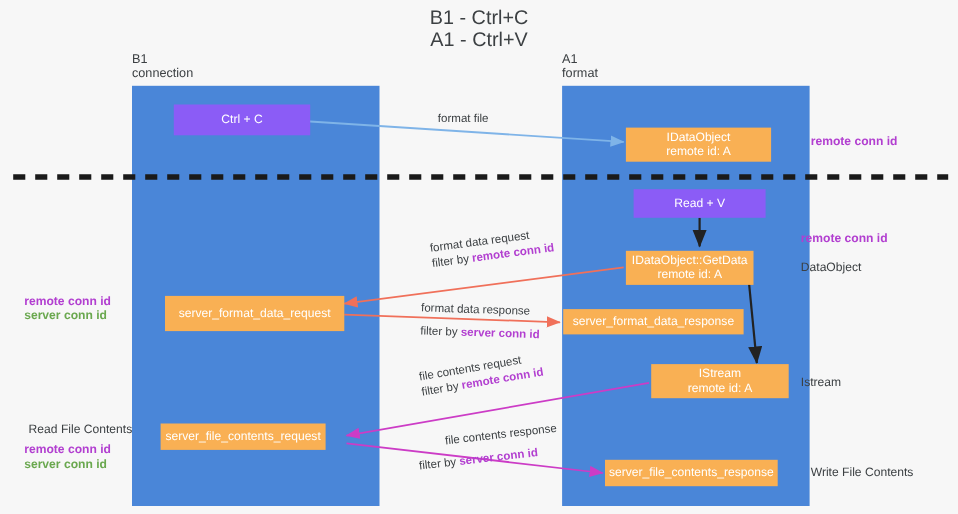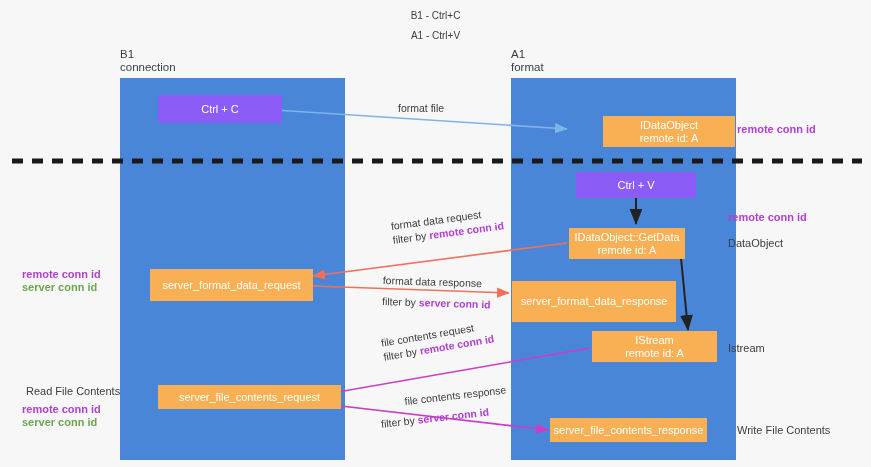--- a/index.html
+++ b/index.html
@@ -18,21 +18,21 @@
   #stage {
     position: absolute;
     inset: 0;
   }
   .abs { position: absolute; }
 
   
   #title {
     left: 0; right: 0; top: 6px;
     text-align: center;
-    font-size: 10px;
+    font-size: 18px;
     line-height: 20px;
     color: #3c4043;
     white-space: pre;
   }
 
   
   .lane-head {
     text-align: left;
     font-size: 11.5px;
     line-height: 13px;
@@ -146,48 +146,48 @@
 
     <path d="M590,348 L315,396" stroke="#cc3cc6" stroke-width="1.6" fill="none" marker-end="url(#ah-mag)"></path>
 
     <path d="M315,403 L548,430" stroke="#cc3cc6" stroke-width="1.6" fill="none" marker-end="url(#ah-mag)"></path>
   </svg>
 
   <div class="abs box green" style="left:158px; top:95px; width:124px; height:28px;">
     <span>Ctrl + C</span>
   </div>
 
-  <div class="abs box orange" style="left:569px; top:116px; width:132px; height:31px;margin-left:34px;">
+  <div class="abs box orange" style="left:569px; top:116px; width:132px; height:31px;">
     <span>IDataObject</span>
     <span class="l2">remote id: A</span>
   </div>
 
   <div class="abs box green" style="left:576px; top:172px; width:120px; height:26px;">
-    <span>Ctrl + V</span>
+    <span>Read + V</span>
   </div>
 
   <div class="abs box orange" style="left:569px; top:228px; width:116px; height:31px;">
     <span>IDataObject::GetData</span>
     <span class="l2">remote id: A</span>
   </div>
 
   <div class="abs box orange" style="left:150px; top:269px; width:163px; height:32px;">
     <span>server_format_data_request</span>
   </div>
 
-  <div class="abs box orange" style="left:512px; top:281px; width:164px; height:41px;">
+  <div class="abs box orange" style="left:512px; top:281px; width:164px; height:23px;">
     <span>server_format_data_response</span>
   </div>
 
   <div class="abs box orange" style="left:592px; top:331px; width:125px; height:31px;">
     <span>IStream</span>
     <span class="l2">remote id: A</span>
   </div>
 
-  <div class="abs box orange" style="left:158px; top:385px; width:183px; height:24px;">
+  <div class="abs box orange" style="left:146px; top:385px; width:150px; height:24px;">
     <span>server_file_contents_request</span>
   </div>
 
   <div class="abs box orange" style="left:550px; top:418px; width:157px; height:24px;">
     <span>server_file_contents_response</span>
   </div>
 
   <div class="abs cap" style="left:398px; top:101px;">
     <span>format file</span>
   </div>

